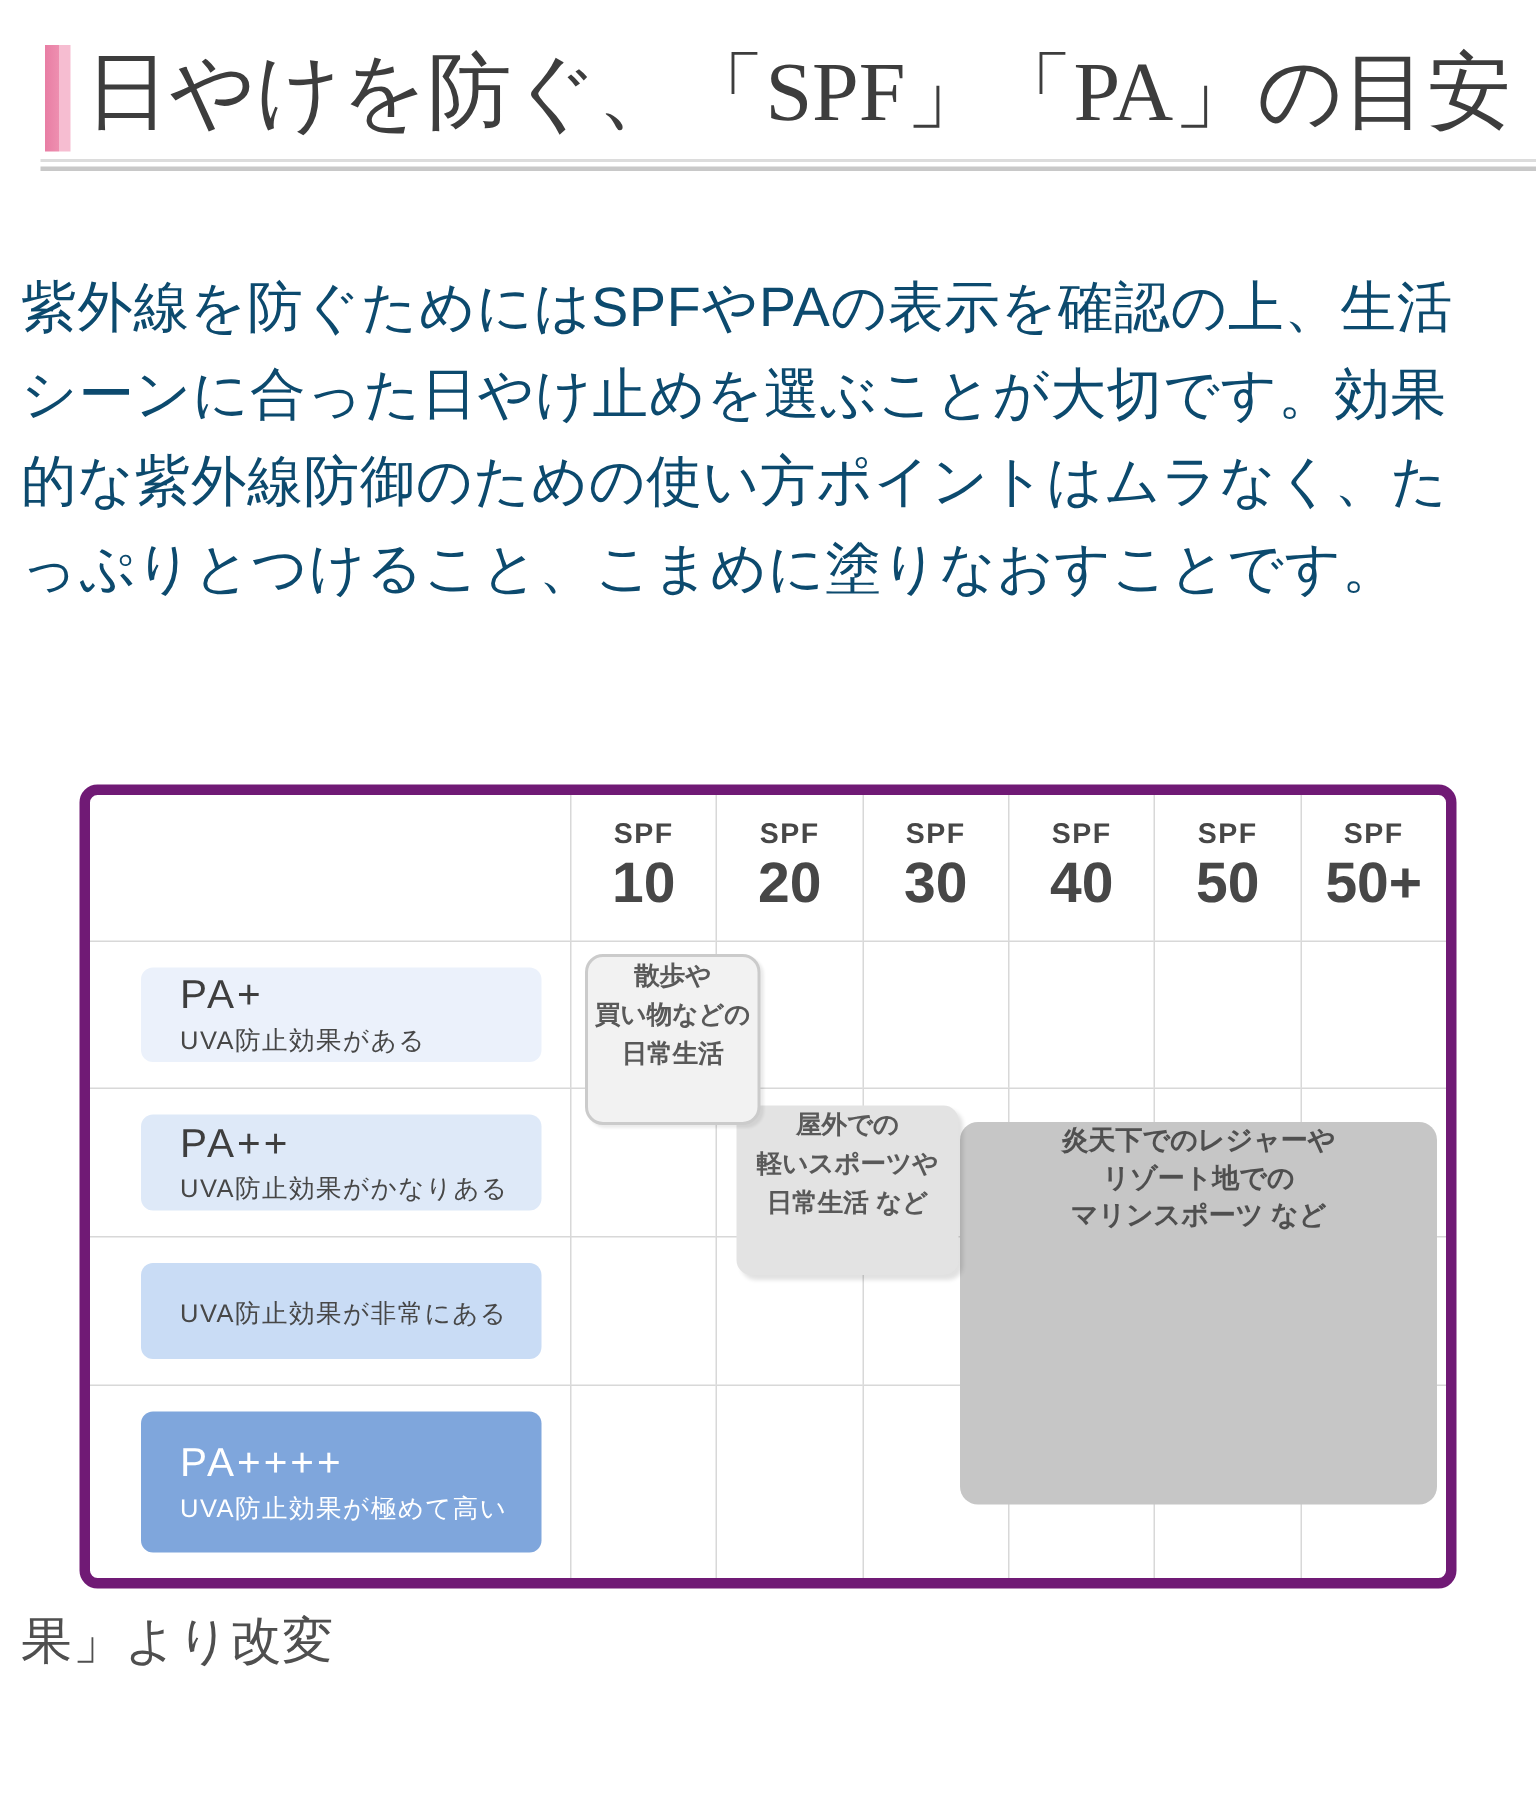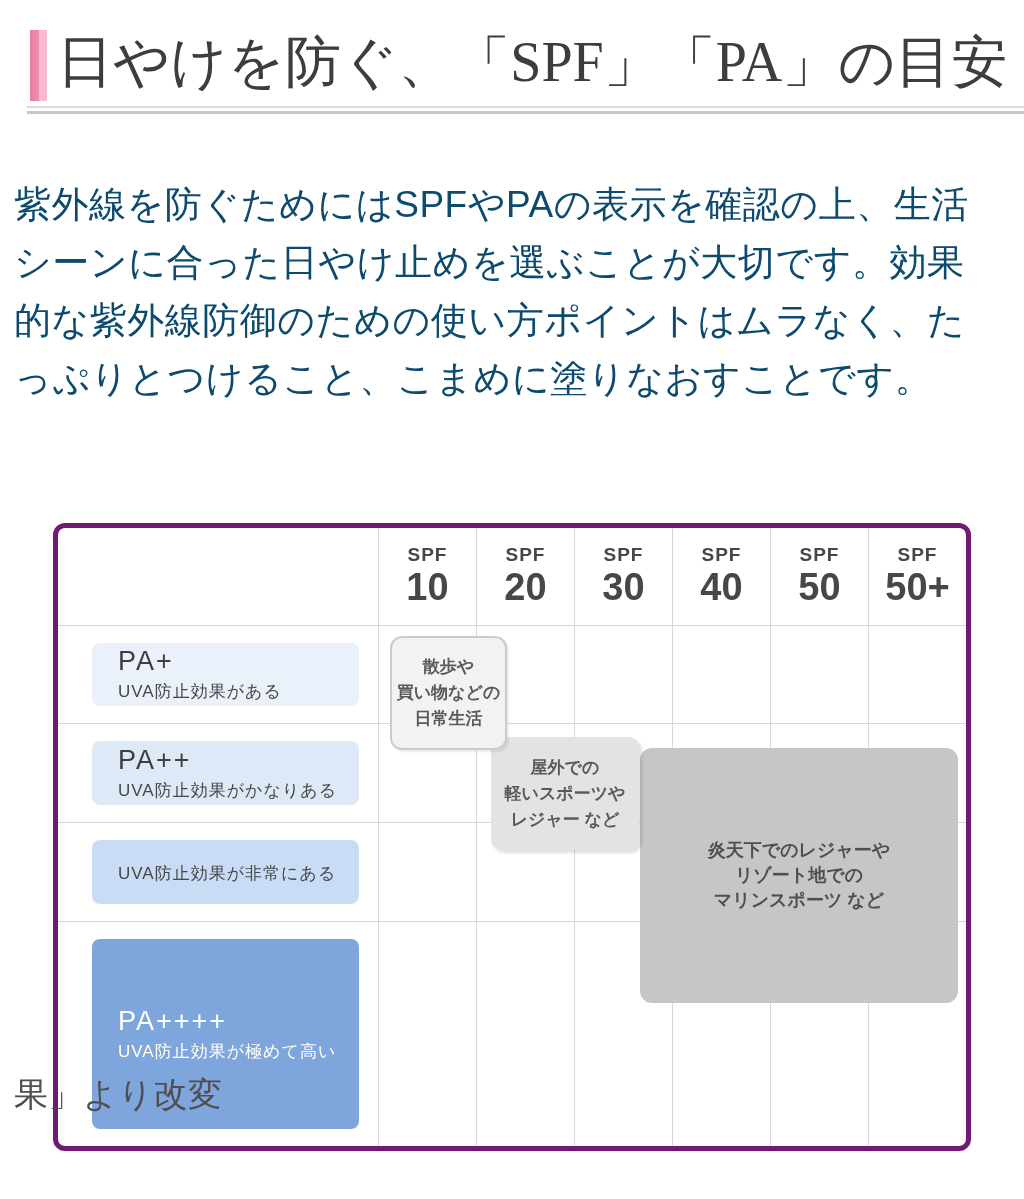--- a/index.html
+++ b/index.html
@@ -14,24 +14,24 @@
     font-family:"Liberation Serif","DejaVu Serif",serif; font-weight:normal;
     font-size:56px; line-height:76px; color:#3d3d3d; }
   .rule1 { position:absolute; left:27px; right:0; top:106px; height:2px; background:#dcdcdc; }
   .rule2 { position:absolute; left:27px; right:0; top:111px; height:3px; background:#c8c8c8; }
 
   
   .intro { position:absolute; left:14px; top:176px; width:1002px;
     font-size:37px; line-height:58px; color:#0c4a6e; letter-spacing:0.5px; }
 
   
-  .spf-table { position:absolute; left:53px; top:523px; width:918px; height:628px;
+  .spf-table { position:absolute; left:53px; top:523px; width:918px; height:536px;
     display:grid; grid-template-columns:320px repeat(6,1fr);
     grid-template-rows:97px 98px 99px 99px auto;
-    border:5px solid #701a75; border-radius:12px; background:#fff; overflow:hidden; }
+    border:7px solid #701a75; border-radius:12px; background:#fff; overflow:hidden; }
   .cell { border-left:1px solid #d8d8d8; border-top:1px solid #d8d8d8; }
   .cell:nth-child(-n+7) { border-top:none; }
   .cell:nth-child(7n+1) { border-left:none; }
 
   .head { display:flex; flex-direction:column; align-items:center; justify-content:center; color:#474747; }
   .spf-l { font-size:19px; font-weight:bold; letter-spacing:1px; }
   .spf-v { font-size:38px; font-weight:bold; }
 
   .pa-cell { padding:17px 19px 17px 18px; display:flex; }
   .pa-box { flex:1; border-radius:8px; padding-left:26px;
@@ -39,21 +39,21 @@
   .pa1 { background:#ebf1fb; }
   .pa2 { background:#dee9f8; }
   .pa3 { background:#c9dcf5; }
   .pa4 { background:#7fa6dc; }
   .pa-name { font-size:27px; color:#3e3e3e; letter-spacing:2px; }
   .pa-desc { font-size:17px; color:#474747; letter-spacing:1px; margin-top:3px; }
   .pa4 .pa-name, .pa4 .pa-desc { color:#ffffff; }
 
   
   .scenario { position:absolute; display:flex; flex-direction:column; align-items:center;
-    justify-content:center; text-align:center; font-weight:bold; }
+    text-align:center; font-weight:bold; }
   .s-daily { left:390px; top:636px; width:117px; height:114px; background:#f2f2f2;
     border:2px solid #cbcbcb; border-radius:12px; z-index:3;
     font-size:17px; line-height:26px; color:#595959; box-shadow:2px 2px 2px rgba(0,0,0,0.08); }
   .s-outdoor { left:491px; top:737px; width:148px; height:113px; background:#e3e3e3;
     border-radius:10px; z-index:2; font-size:17px; line-height:26px; color:#595959;
     box-shadow:3px 3px 3px rgba(0,0,0,0.12); }
   .s-resort { left:640px; top:748px; width:318px; height:255px; background:#c6c6c6;
     border-radius:12px; z-index:1; font-size:18px; line-height:25px; color:#4f4f4f; }
 
   
@@ -158,21 +158,21 @@
   </div>
 
   <div class="scenario s-daily">
     <div>散歩や</div>
     <div>買い物などの</div>
     <div>日常生活</div>
   </div>
   <div class="scenario s-outdoor">
     <div>屋外での</div>
     <div>軽いスポーツや</div>
-    <div>レジャー など</div>
+    <div>日常生活 など</div>
   </div>
   <div class="scenario s-resort">
     <div>炎天下でのレジャーや</div>
     <div>リゾート地での</div>
     <div>マリンスポーツ など</div>
   </div>
 
   <div class="source">
     <div>果」より改変</div>
   </div>

